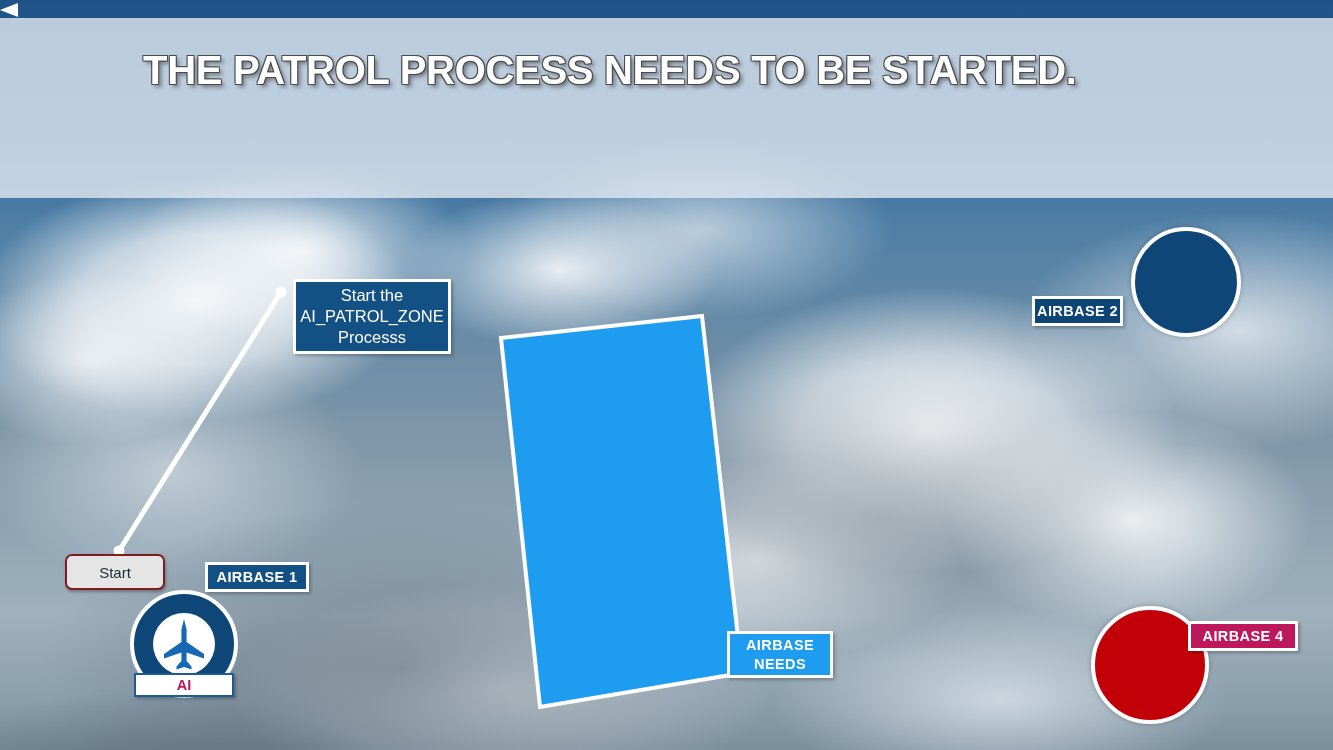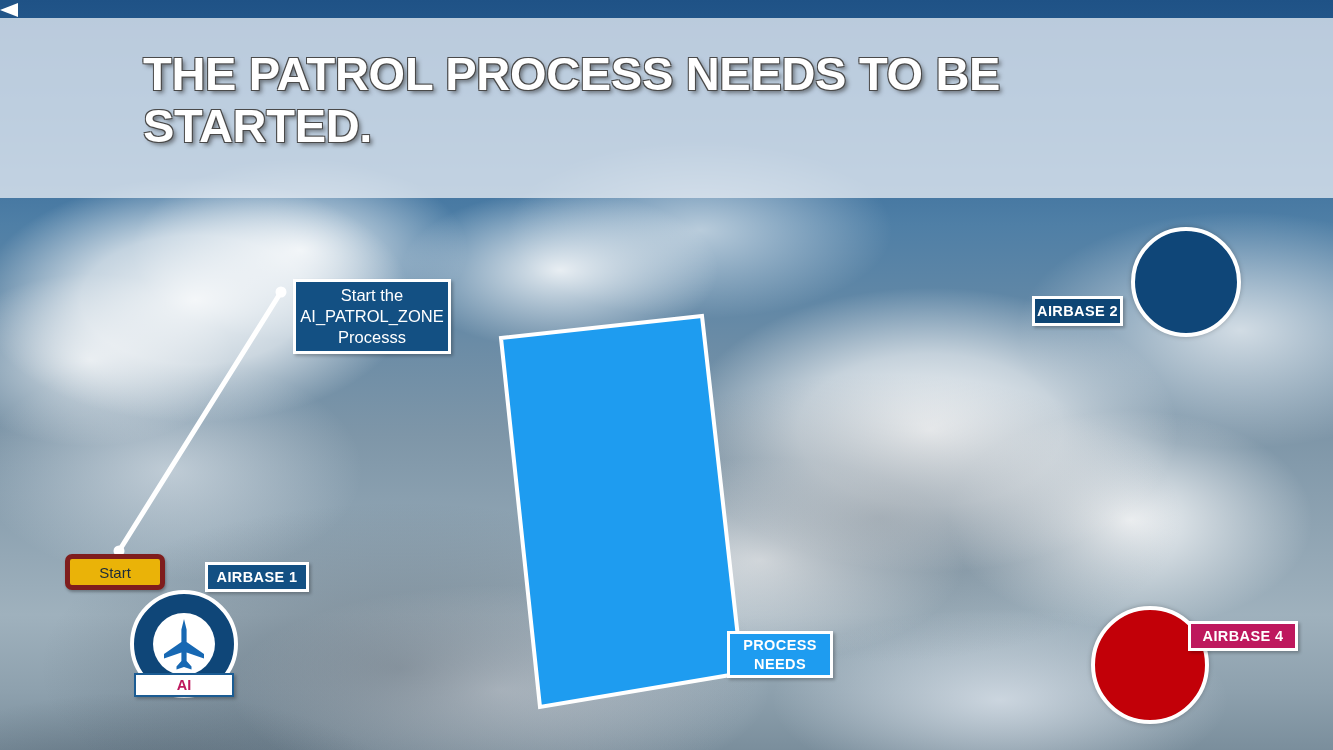--- a/index.html
+++ b/index.html
@@ -43,21 +43,21 @@
       radial-gradient(ellipse 500px 230px at 400px 470px, rgba(60,72,84,.40) 0%, rgba(60,72,84,0) 72%),
       radial-gradient(ellipse 420px 200px at 880px 320px, rgba(70,82,94,.30) 0%, rgba(70,82,94,0) 72%),
       radial-gradient(ellipse 380px 170px at 140px 620px, rgba(45,56,68,.42) 0%, rgba(45,56,68,0) 74%),
       radial-gradient(ellipse 420px 160px at 1180px 700px, rgba(60,72,84,.22) 0%, rgba(60,72,84,0) 75%);
     pointer-events:none;}
 
   
   .title-band{position:absolute;left:0;top:18px;width:1333px;height:180px;
     background:rgba(225,233,241,.80);}
   .title-text{position:absolute;left:143px;top:48px;width:1060px;
-    font-size:47px;font-weight:bold;line-height:1.10;
+    font-size:40px;font-weight:bold;line-height:1.10;
     letter-spacing:-.3px;color:#ffffff;
     text-shadow:
       -1px -1px 0 #4a4a4a, 1px -1px 0 #4a4a4a,
       -1px 1px 0 #4a4a4a, 1px 1px 0 #4a4a4a,
       3px 3px 4px rgba(40,40,40,.55);}
 
   
   .box{position:absolute;box-sizing:border-box;
     border:3px solid #ffffff;display:flex;align-items:center;
     justify-content:center;text-align:center;
@@ -95,21 +95,21 @@
   
   .circle{position:absolute;border-radius:50%;box-sizing:border-box;
     border:4px solid #ffffff;box-shadow:0 0 5px rgba(0,0,0,.25);}
   #circle-airbase2{left:1131px;top:227px;width:110px;height:110px;background:#0f4678;}
   #circle-airbase4{left:1091px;top:606px;width:118px;height:118px;background:#c20008;}
 
   #ai-marker{position:absolute;left:127px;top:587px;width:114px;height:114px;}
 
   
   #btn-start{position:absolute;left:65px;top:554px;width:100px;height:36px;
-    box-sizing:border-box;background:#eab308;border:5px solid #7f1d1d;
+    box-sizing:border-box;background:#e5e5e5;border:2px solid #7f1d1d;
     border-radius:7px;display:flex;align-items:center;justify-content:center;
     color:#1b2b3a;font-size:15px;box-shadow:1px 2px 3px rgba(0,0,0,.3);}
 
   
   #connector{position:absolute;left:100px;top:275px;width:210px;height:300px;}
 </style>
 </head>
 <body>
 
 <div id="slide">
@@ -127,21 +127,21 @@
   <div class="circle" id="circle-airbase2"></div>
   <div id="tail-airbase2"></div>
   <div class="box box-navy" id="label-airbase2">AIRBASE 2</div>
 
   <div class="circle" id="circle-airbase4"></div>
   <div class="box box-red" id="label-airbase4">AIRBASE 4</div>
   <div id="tail-airbase4"></div>
 
   <div class="box box-cyan" id="label-patrol-zone">
     <div>
-      <div>PROCESS</div>
+      <div>AIRBASE</div>
       <div>NEEDS</div>
     </div>
   </div>
 
   <svg id="connector">
     <line x1="19" y1="276" x2="181" y2="17" stroke="#ffffff" stroke-width="5" stroke-linecap="round"></line>
     <circle cx="19" cy="276" r="5.5" fill="#ffffff"></circle>
     <circle cx="181" cy="17" r="5.5" fill="#ffffff"></circle>
   </svg>
 

